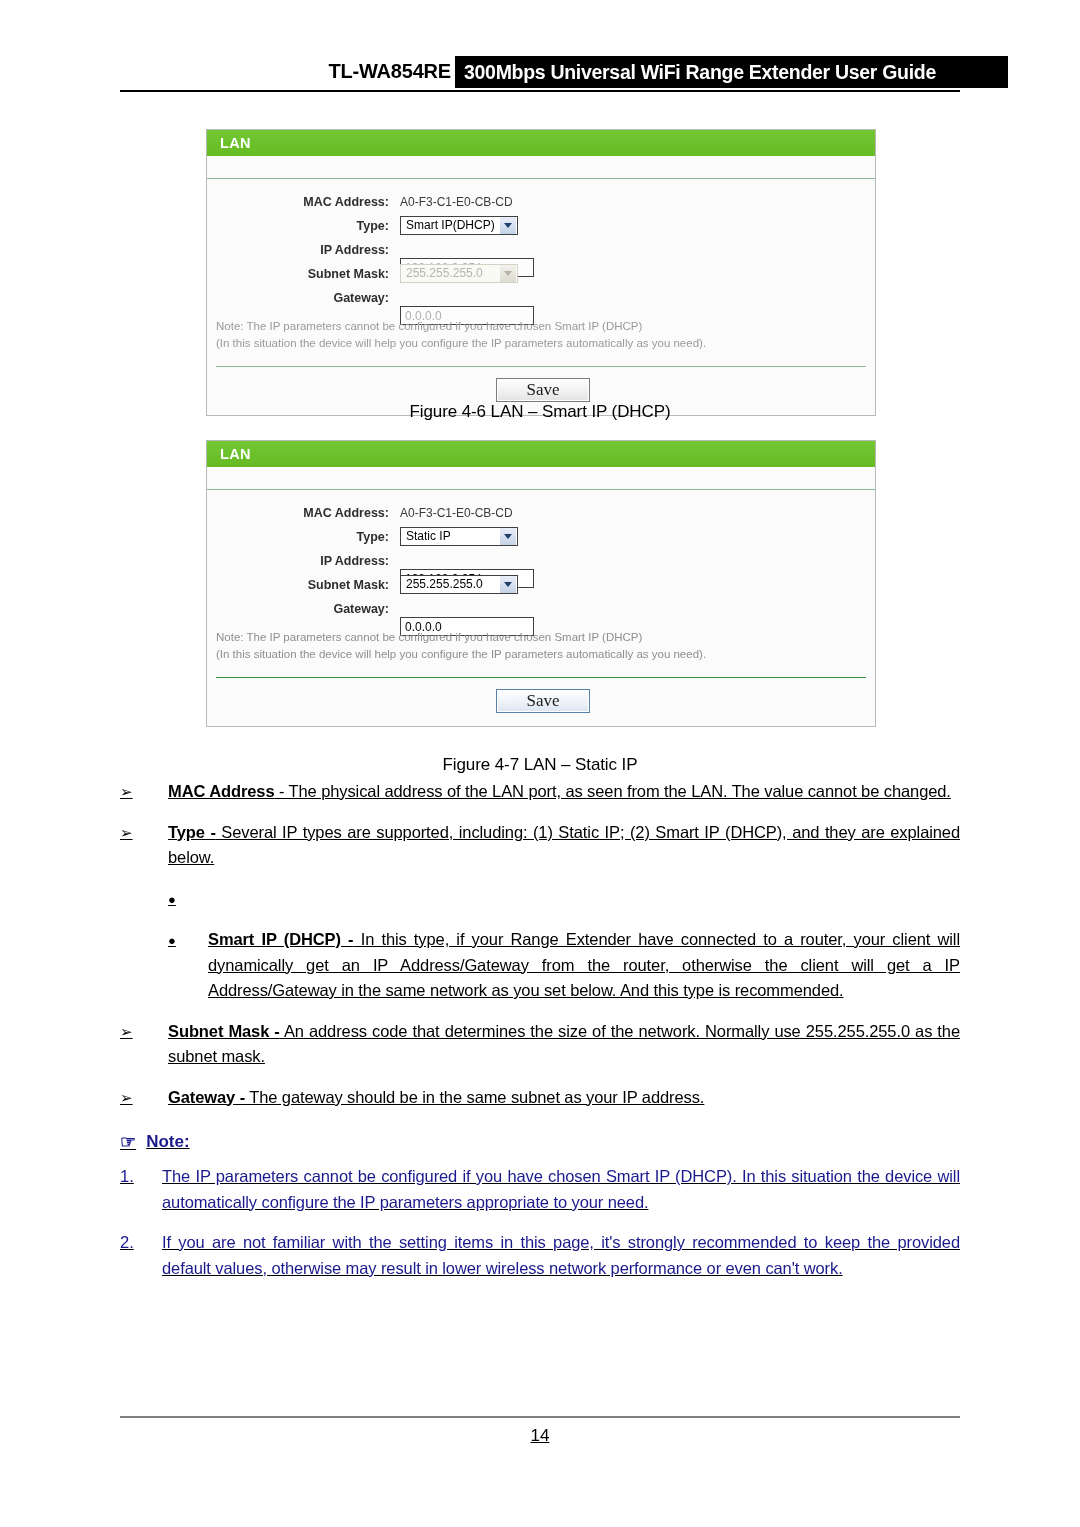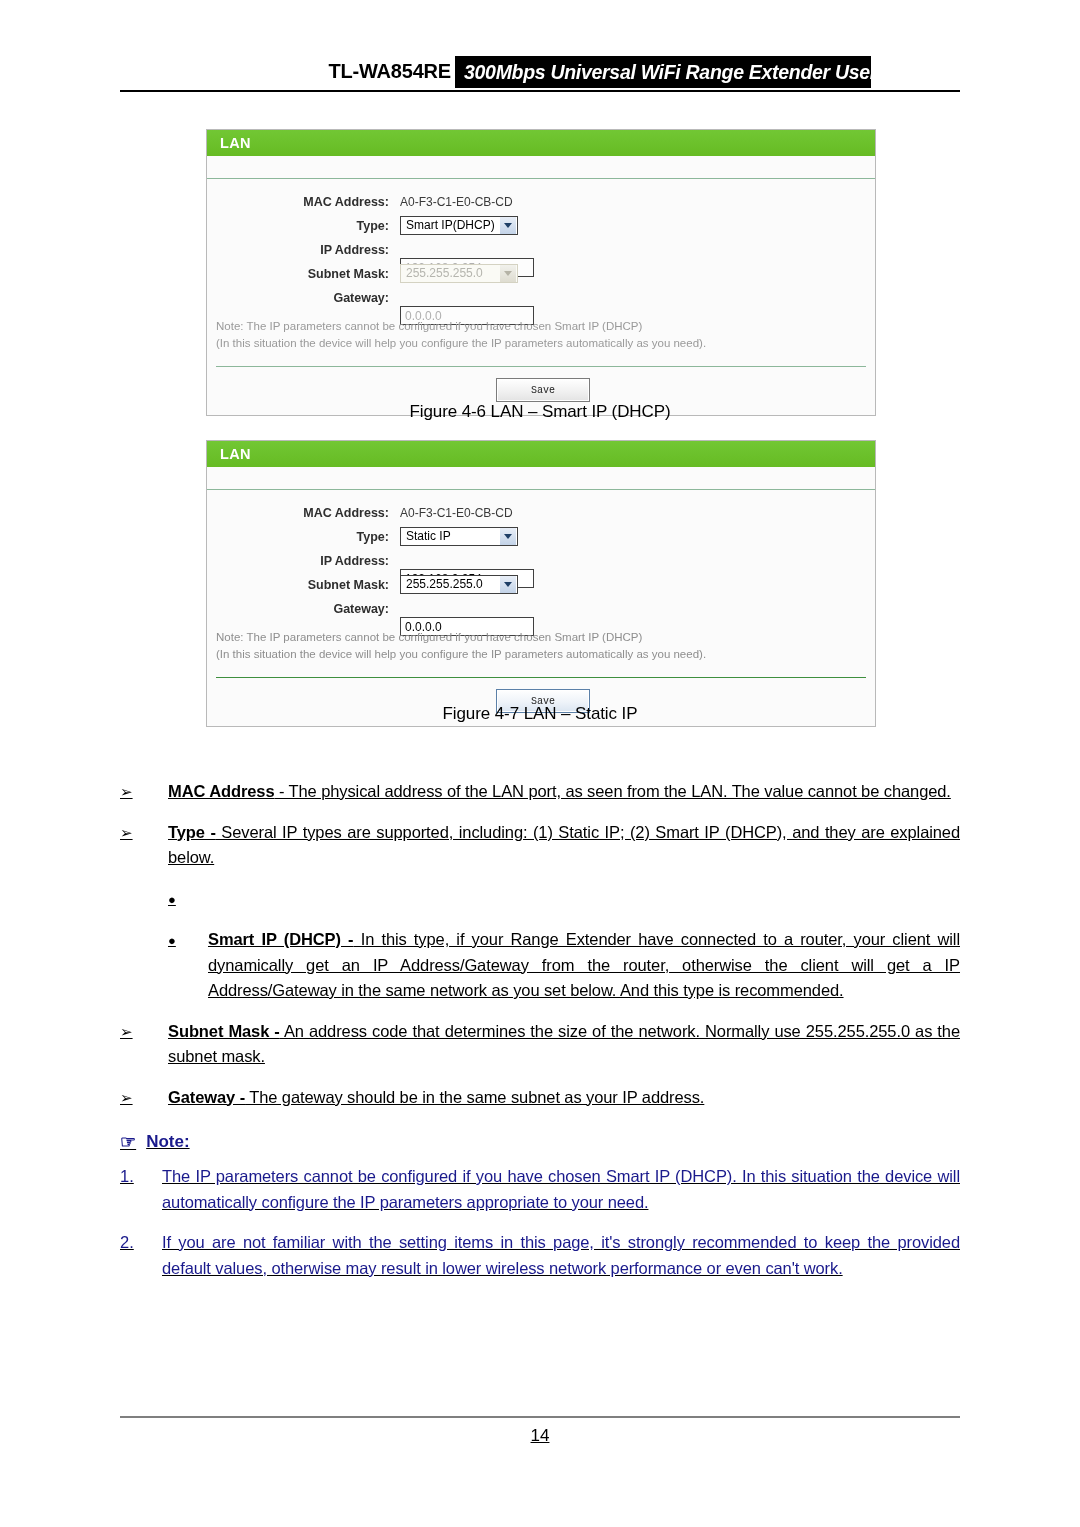--- a/index.html
+++ b/index.html
@@ -30,33 +30,32 @@
     top: 4px;
     font-size: 20px;
     font-weight: bold;
     letter-spacing: -0.2px;
     white-space: nowrap;
   }
   .header-title-bar {
     position: absolute;
     left: 455px;
     top: 0px;
-    width: 416px;
+    width: 553px;
     height: 32px;
     background: #000000;
     color: #ffffff;
     font-size: 19.5px;
     font-weight: bold;
     letter-spacing: -0.3px;
     display: flex;
     align-items: center;
     padding-left: 9px;
     box-sizing: border-box;
     white-space: nowrap;
-    font-style: italic;
   }
   .header-rule {
     position: absolute;
     left: 120px;
     top: 90px;
     width: 840px;
     height: 2px;
     background: #000000;
   }
 
@@ -186,22 +185,22 @@
   .panel-divider.green { background: #3e8f3e; }
   .save-wrap {
     padding: 11px 0 13px 0;
     display: flex;
     justify-content: center;
     padding-left: 4px;
   }
   .btn-save {
     width: 92px;
     height: 22px;
-    font-family: Liberation Mono, monospace;
-    font-size: 10px;
+    font-family: Liberation Serif, serif;
+    font-size: 17px;
     color: #1b1b1b;
     background: linear-gradient(to bottom, #ffffff 0%, #f1f1f1 55%, #e3e3e3 100%);
     border: 1px solid #7b7b7b;
     box-shadow: inset 0 0 0 1px #ffffff;
     display: flex;
     align-items: center;
     justify-content: center;
   }
   .btn-save.blue {
     border: 1px solid #5b80a8;
@@ -210,21 +209,21 @@
 
   
   .figure-caption {
     position: absolute;
     width: 1080px;
     text-align: center;
     font-size: 17px;
     letter-spacing: -0.1px;
   }
   .figure-caption.cap1 { top: 402px; }
-  .figure-caption.cap2 { top: 704px; }
+  .figure-caption.cap2 { top: 755px; }
 
   
   .content {
     position: absolute;
     left: 120px;
     top: 779px;
     width: 840px;
     text-decoration: underline;
   }
   .bullet {

